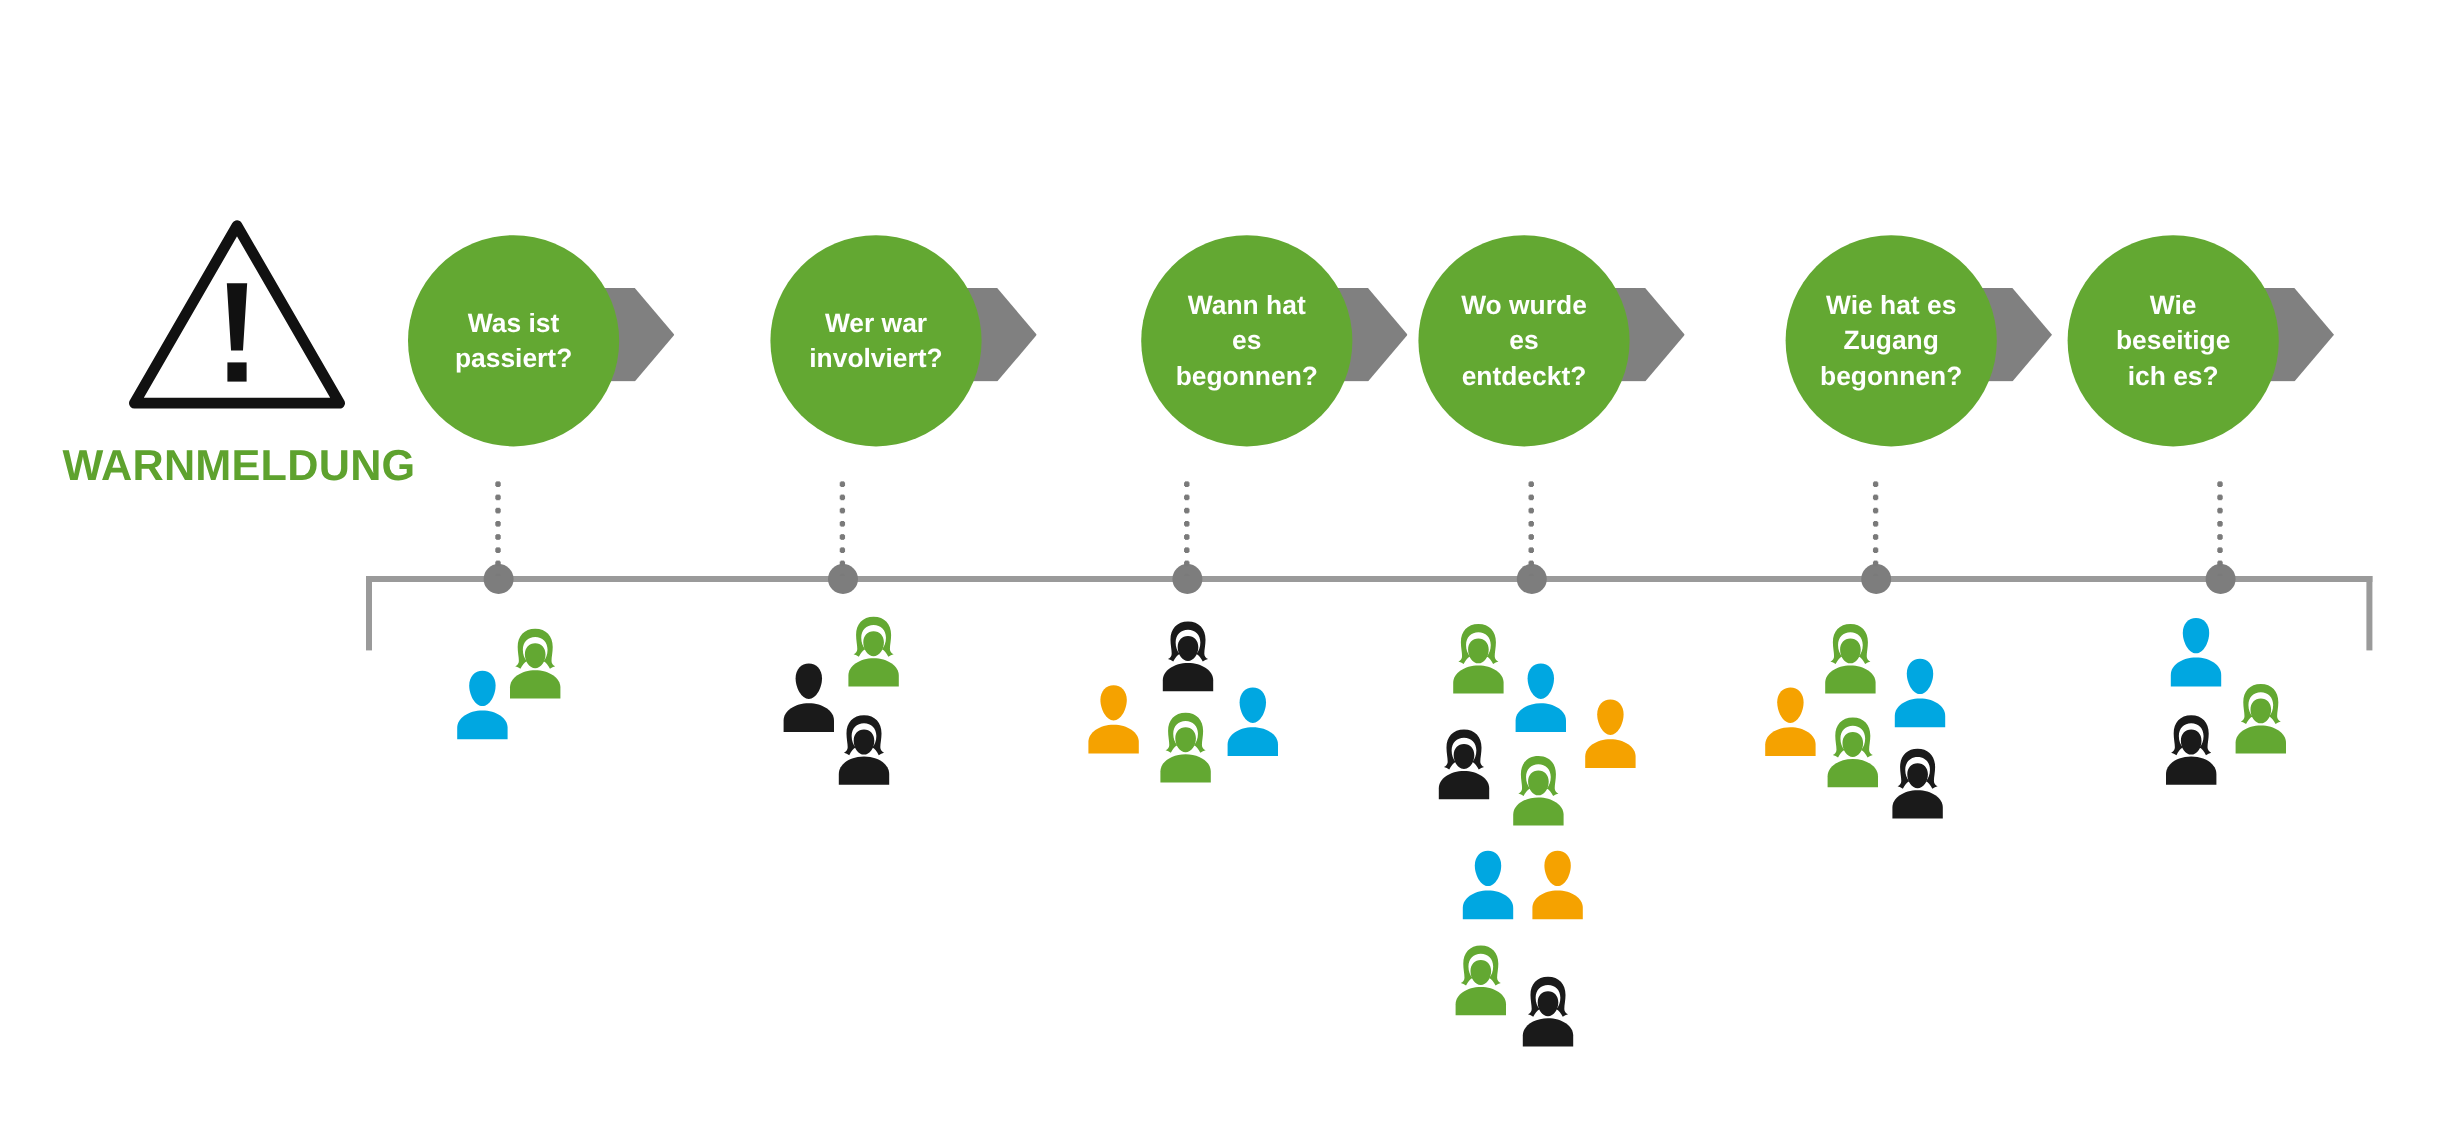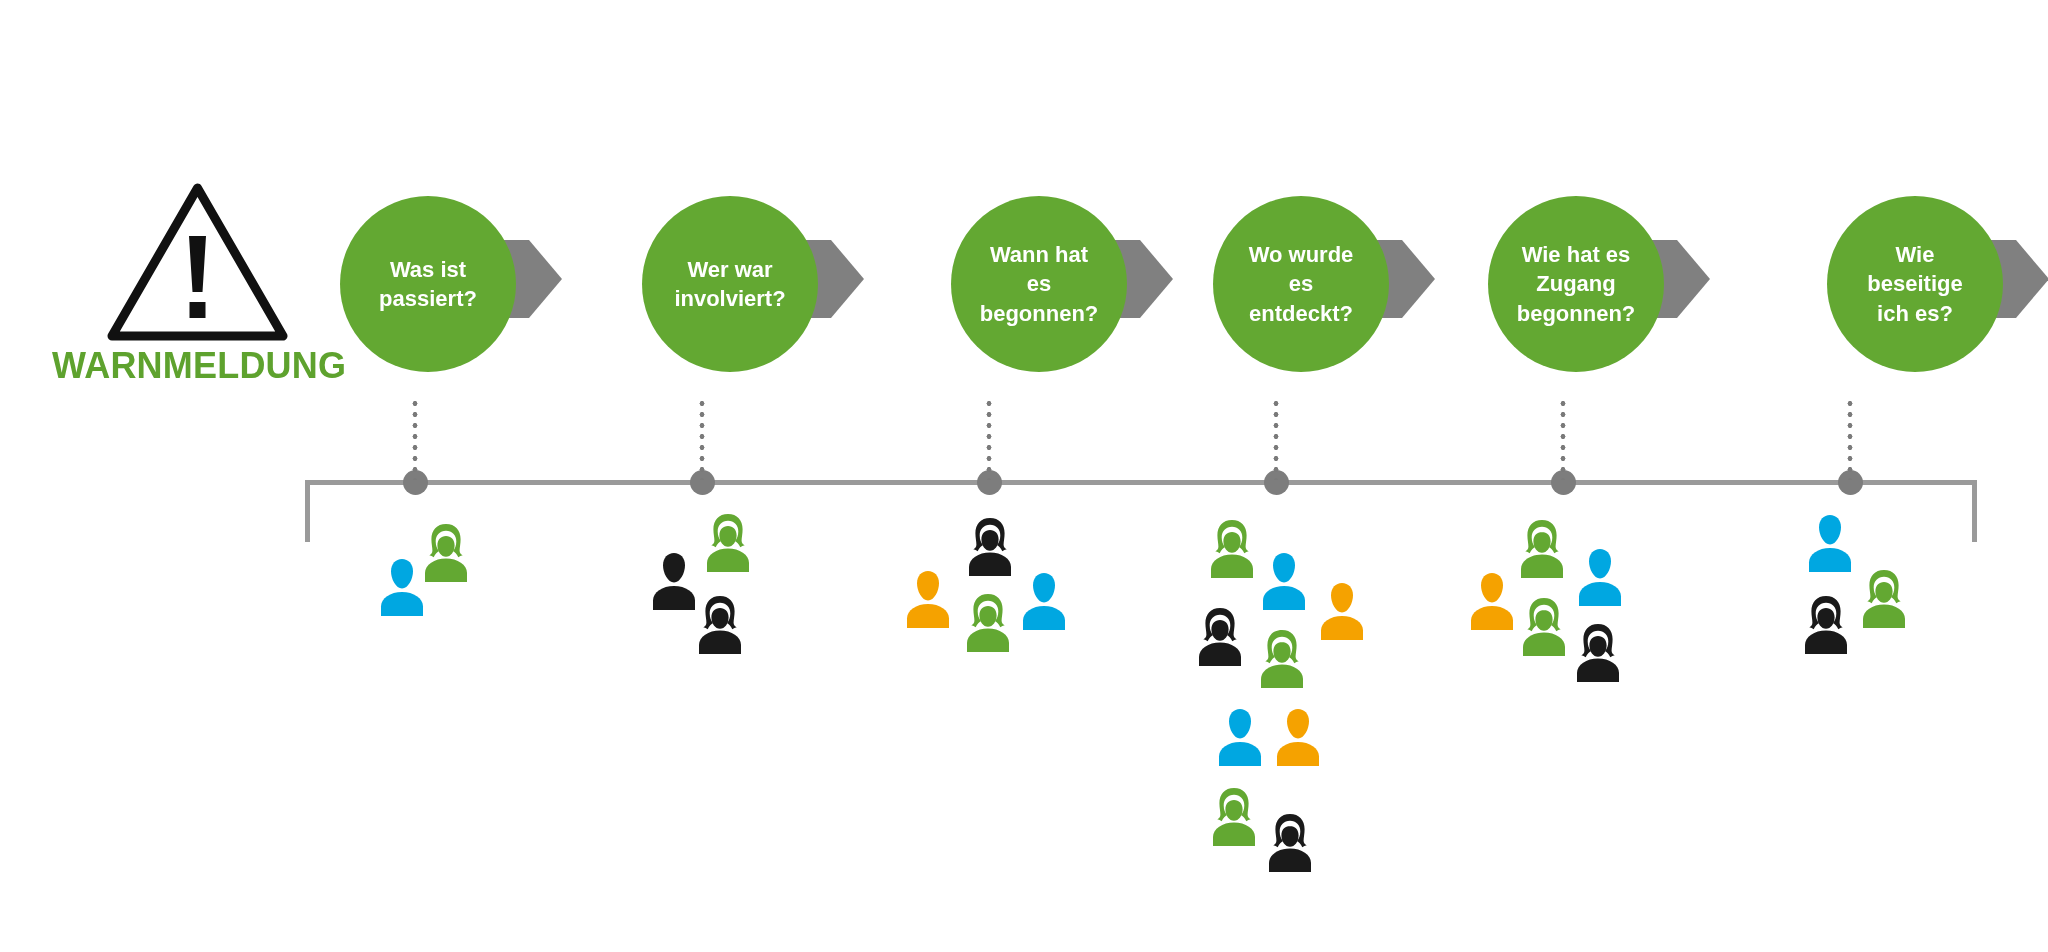--- a/index.html
+++ b/index.html
@@ -25,20 +25,21 @@
     top: 180px;
     width: 290px;
   }
   #warning-triangle-icon {
     display: block;
     margin: 0 auto;
     width: 185px;
     height: 165px;
   }
   #warning-label {
+    margin-top: 22px;
     text-align: center;
     color: #5ea22e;
     font-size: 36px;
     font-weight: 700;
     letter-spacing: 0.2px;
     font-family: "Liberation Sans", sans-serif;
     white-space: nowrap;
   }
 
   
@@ -168,37 +169,37 @@
         </div>
       </div>
       <div class="step" style="left: 951px;">
         <div class="step-chevron" style="background: rgb(128, 128, 128);"></div>
         <div class="step-circle" style="background: rgb(99, 168, 50);">
           <div class="step-label">Wann hat
 es
 begonnen?</div>
         </div>
       </div>
-      <div class="step" style="left: 1213px;">
+      <div class="step" style="left: 1182px;">
         <div class="step-chevron" style="background: rgb(128, 128, 128);"></div>
         <div class="step-circle" style="background: rgb(99, 168, 50);">
           <div class="step-label">Wo wurde
 es
 entdeckt?</div>
         </div>
       </div>
       <div class="step" style="left: 1488px;">
         <div class="step-chevron" style="background: rgb(128, 128, 128);"></div>
         <div class="step-circle" style="background: rgb(99, 168, 50);">
           <div class="step-label">Wie hat es
 Zugang
 begonnen?</div>
         </div>
       </div>
-      <div class="step" style="left: 1827px;">
+      <div class="step" style="left: 1723px;">
         <div class="step-chevron" style="background: rgb(128, 128, 128);"></div>
         <div class="step-circle" style="background: rgb(99, 168, 50);">
           <div class="step-label">Wie
 beseitige
 ich es?</div>
         </div>
       </div>
     </div>
 
   <div id="connectors-layer">

